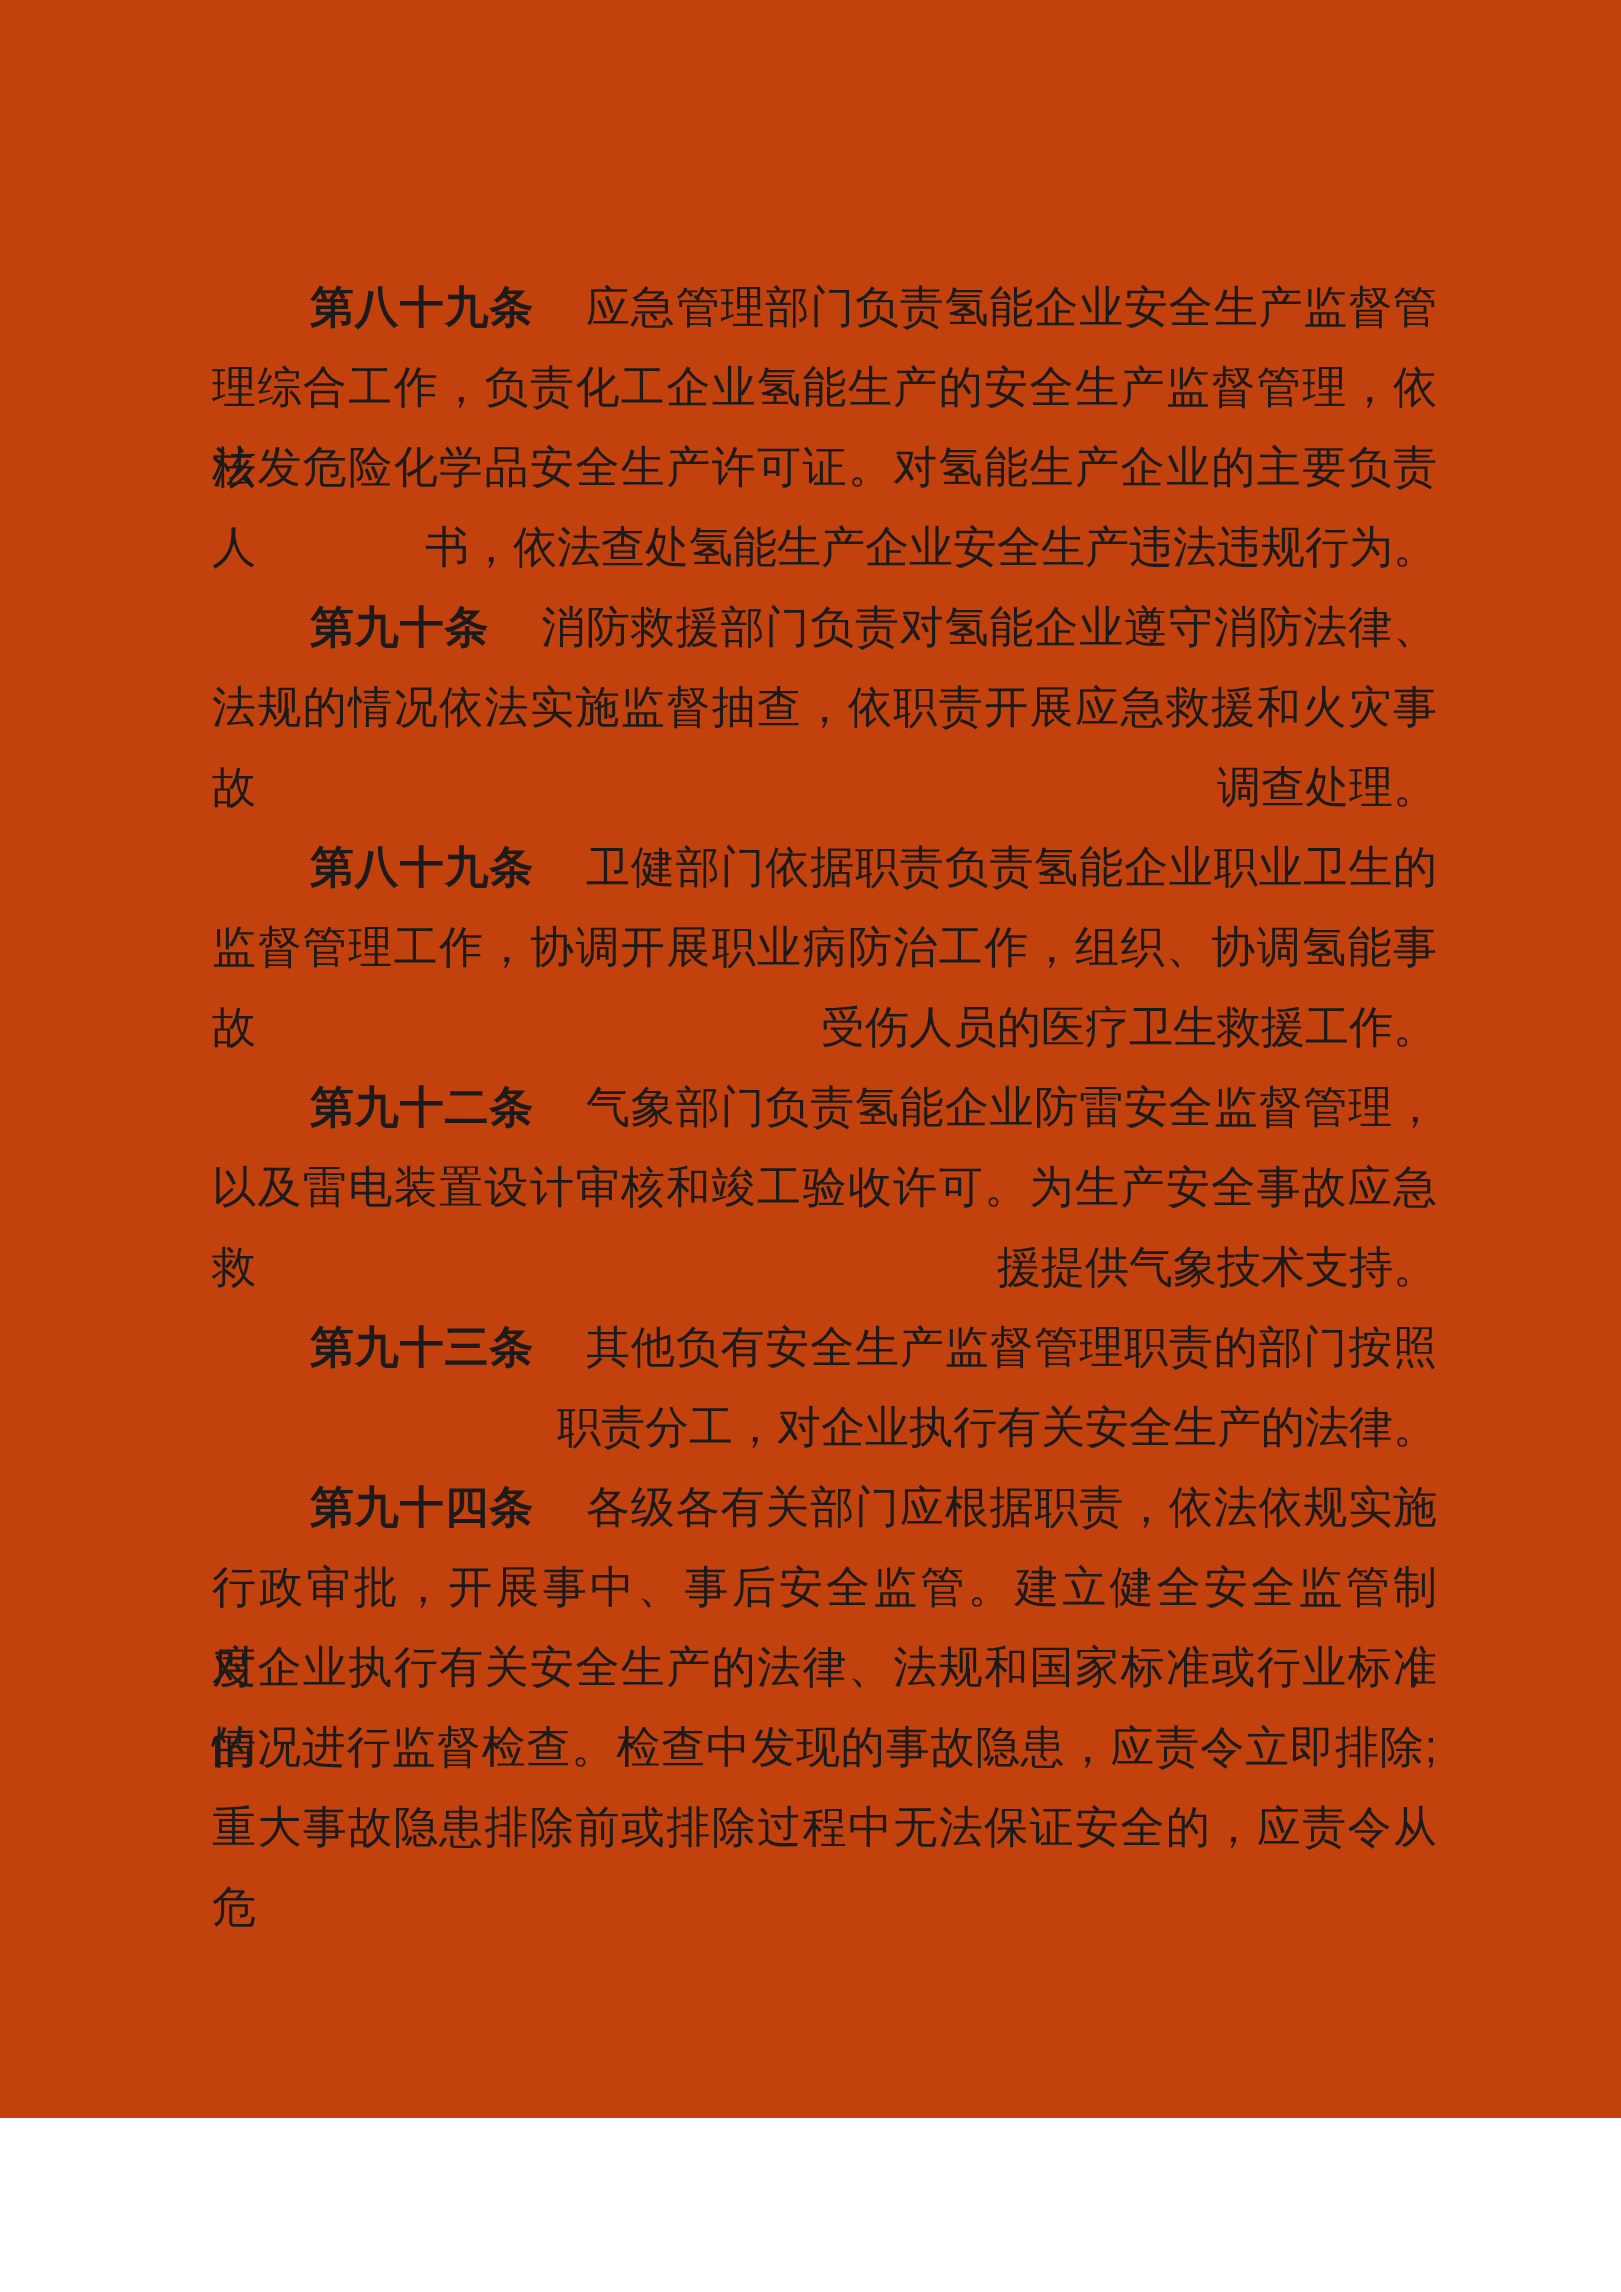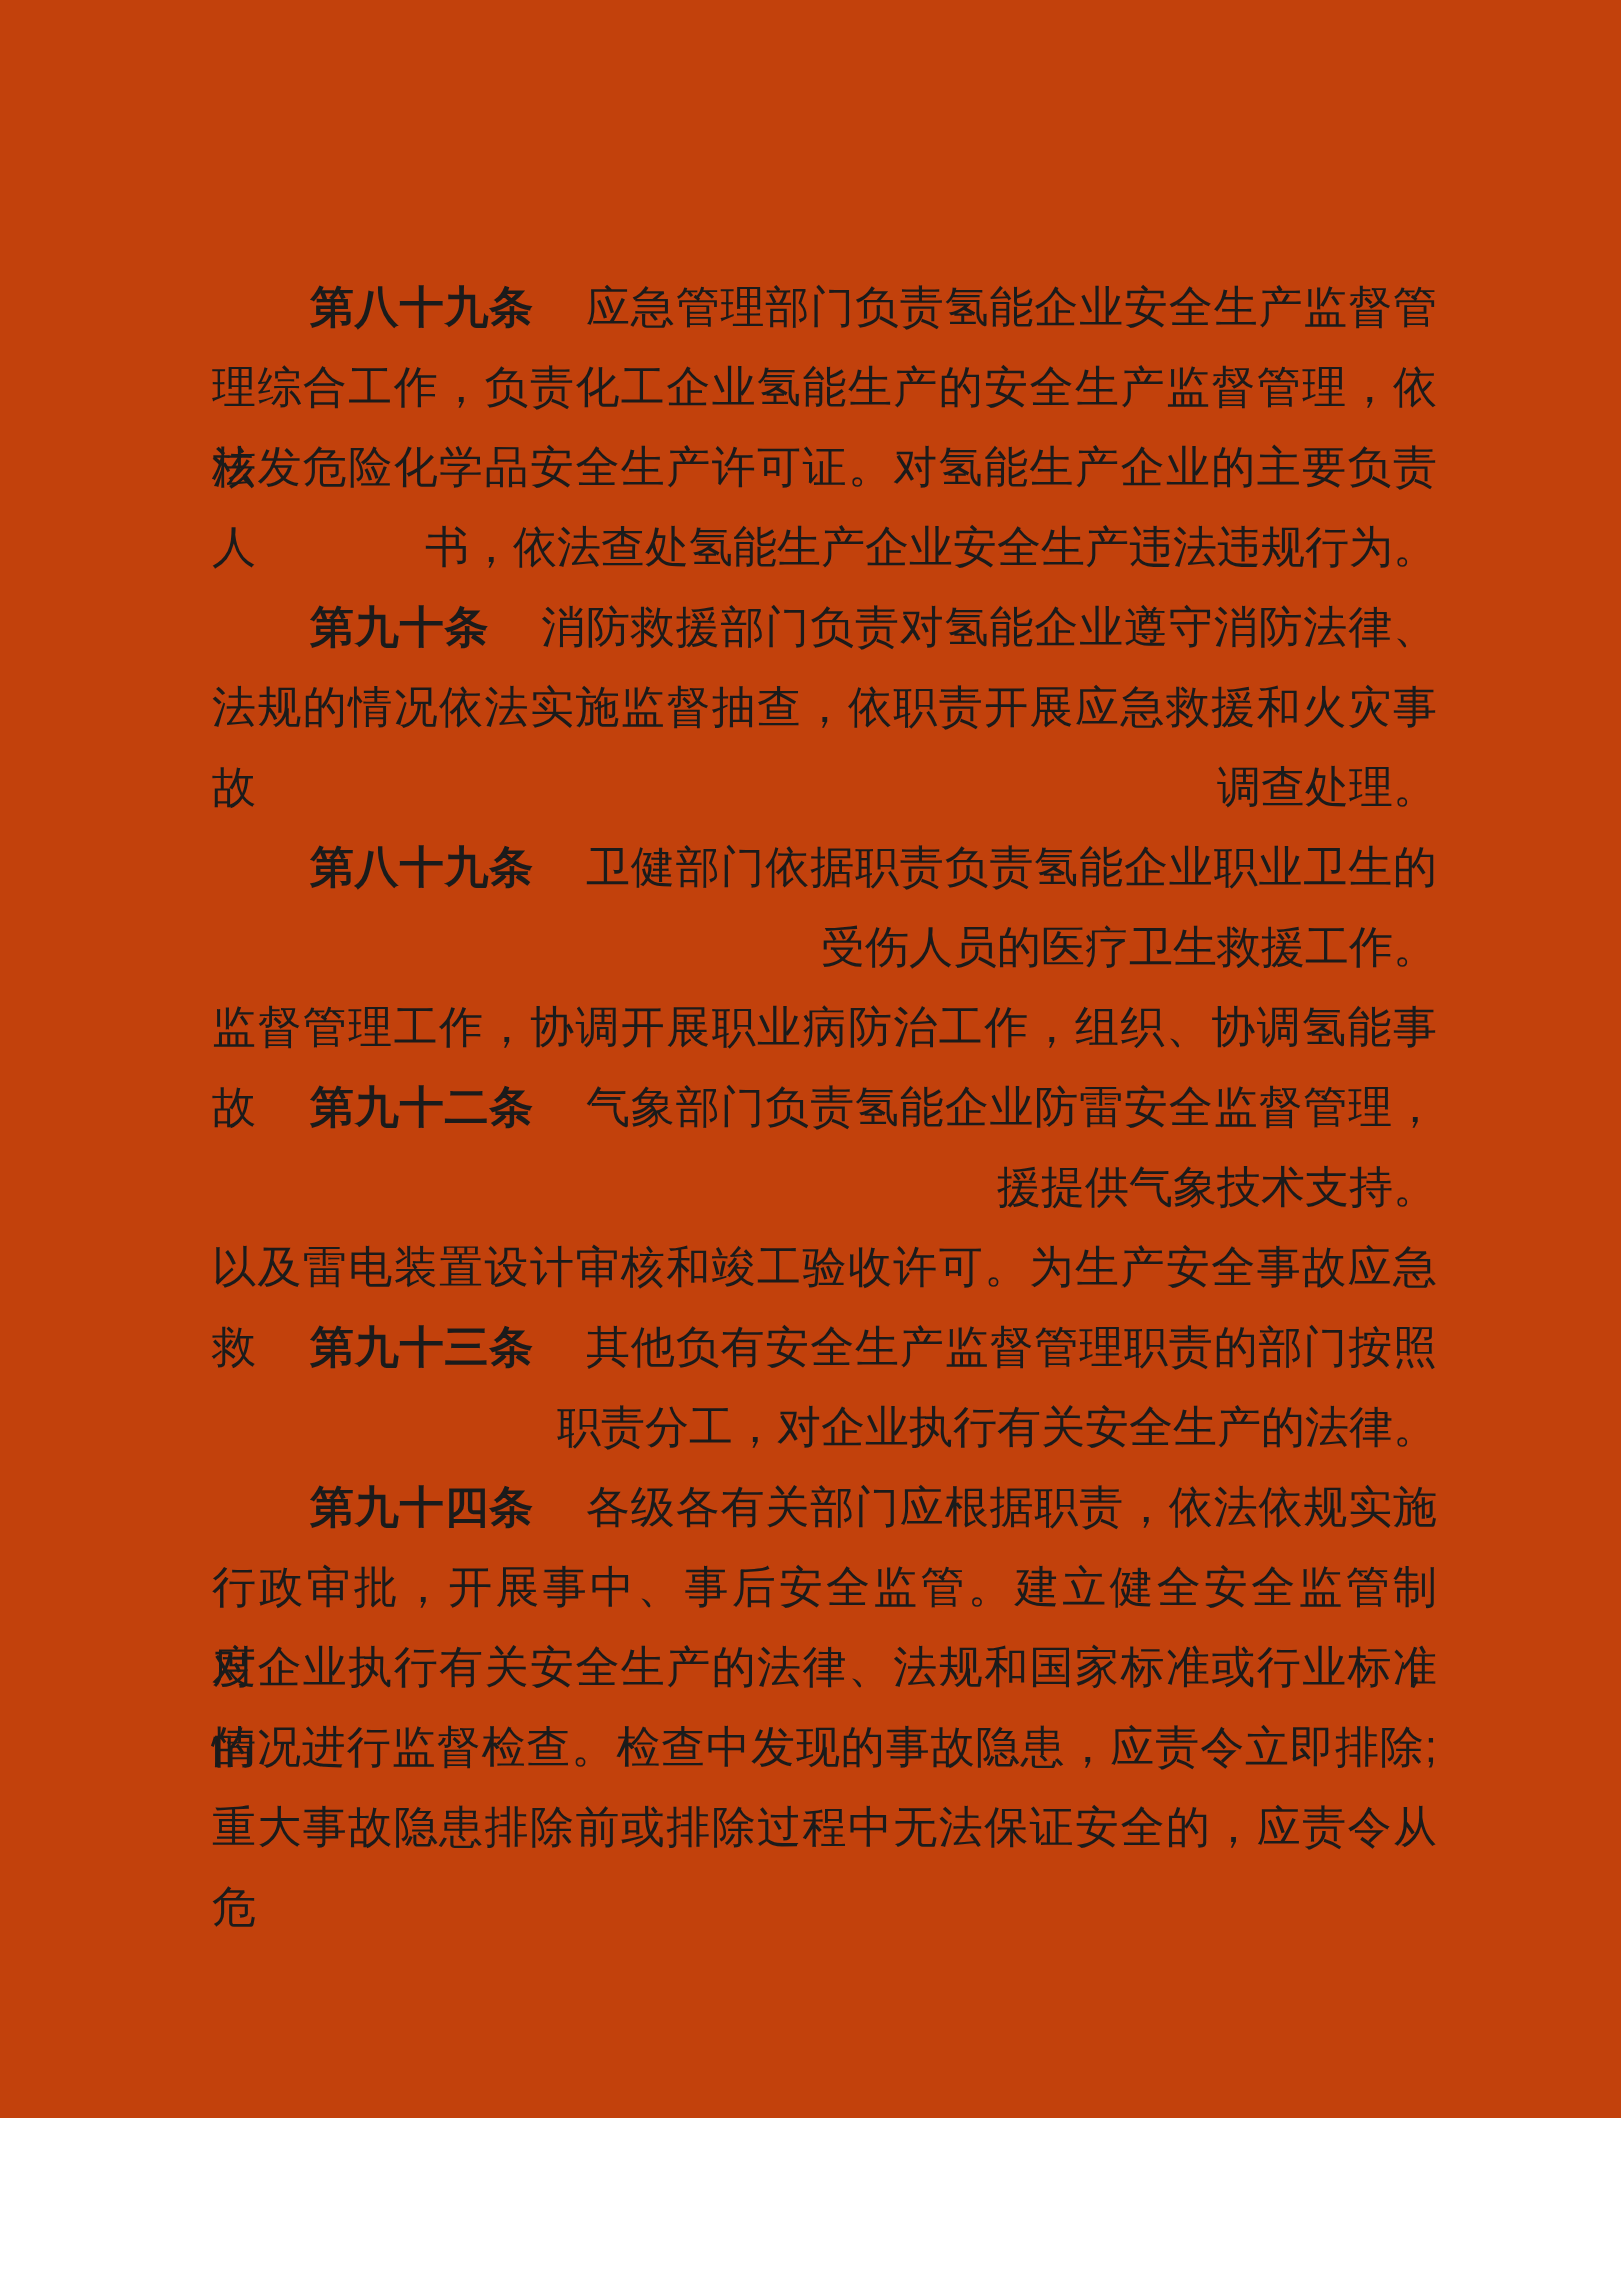--- a/index.html
+++ b/index.html
@@ -47,26 +47,26 @@
     <div class="line first fill"><span class="artnum">第八十九条</span><span class="gap"></span><span>应急管理部门负责氢能企业安全生产监督管</span></div>
     <div class="line fill">理综合工作，负责化工企业氢能生产的安全生产监督管理，依法</div>
     <div class="line fill">核发危险化学品安全生产许可证。对氢能生产企业的主要负责人</div>
     <div class="line">书，依法查处氢能生产企业安全生产违法违规行为。</div>
 
     <div class="line first fill"><span class="artnum">第九十条</span><span class="gap"></span><span>消防救援部门负责对氢能企业遵守消防法律、</span></div>
     <div class="line fill">法规的情况依法实施监督抽查，依职责开展应急救援和火灾事故</div>
     <div class="line">调查处理。</div>
 
     <div class="line first fill"><span class="artnum">第八十九条</span><span class="gap"></span><span>卫健部门依据职责负责氢能企业职业卫生的</span></div>
+    <div class="line fill">监督管理工作，协调开展职业病防治工作，组织、协调氢能事故</div>
     <div class="line">受伤人员的医疗卫生救援工作。</div>
-    <div class="line fill">监督管理工作，协调开展职业病防治工作，组织、协调氢能事故</div>
 
     <div class="line first fill"><span class="artnum">第九十二条</span><span class="gap"></span><span>气象部门负责氢能企业防雷安全监督管理，</span></div>
+    <div class="line fill">以及雷电装置设计审核和竣工验收许可。为生产安全事故应急救</div>
     <div class="line">援提供气象技术支持。</div>
-    <div class="line fill">以及雷电装置设计审核和竣工验收许可。为生产安全事故应急救</div>
 
     <div class="line first fill"><span class="artnum">第九十三条</span><span class="gap"></span><span>其他负有安全生产监督管理职责的部门按照</span></div>
     <div class="line">职责分工，对企业执行有关安全生产的法律。</div>
 
     <div class="line first fill"><span class="artnum">第九十四条</span><span class="gap"></span><span>各级各有关部门应根据职责，依法依规实施</span></div>
     <div class="line fill">行政审批，开展事中、事后安全监管。建立健全安全监管制度，</div>
     <div class="line fill">对企业执行有关安全生产的法律、法规和国家标准或行业标准的</div>
     <div class="line fill">情况进行监督检查。检查中发现的事故隐患，应责令立即排除;</div>
     <div class="line fill">重大事故隐患排除前或排除过程中无法保证安全的，应责令从危</div>
 

